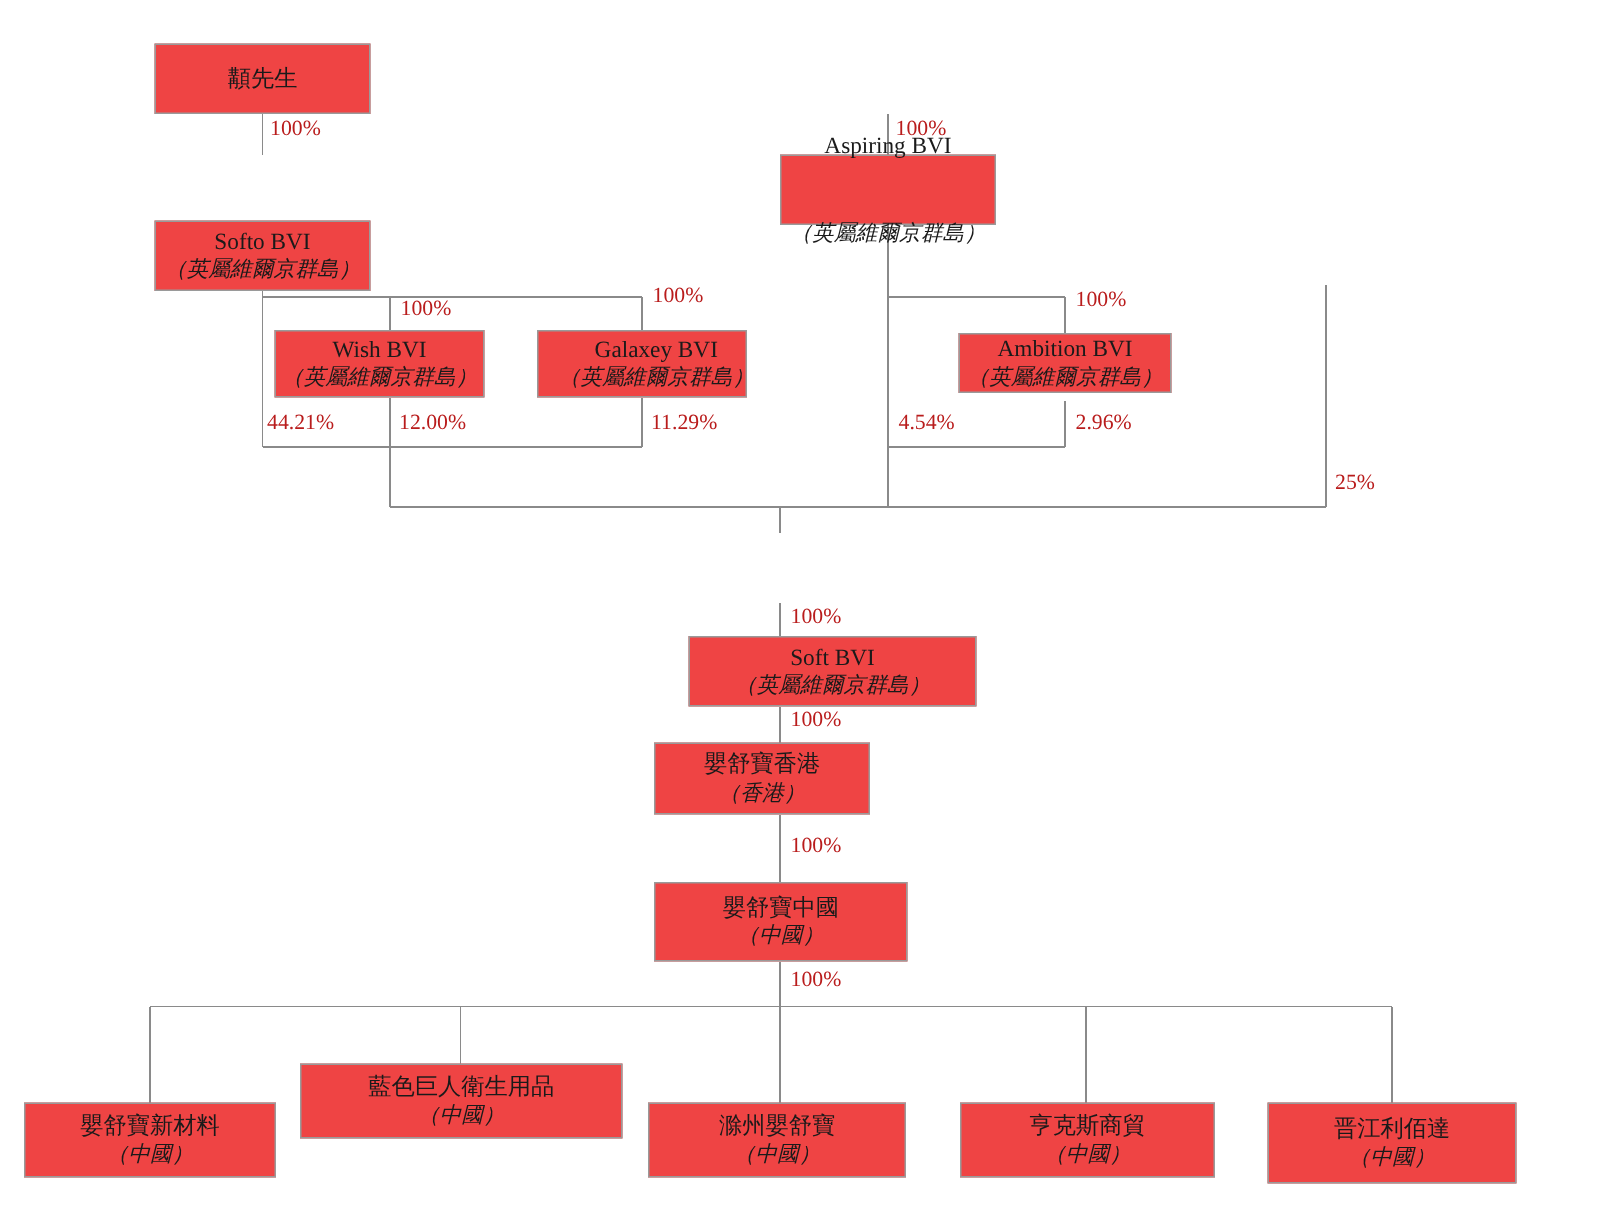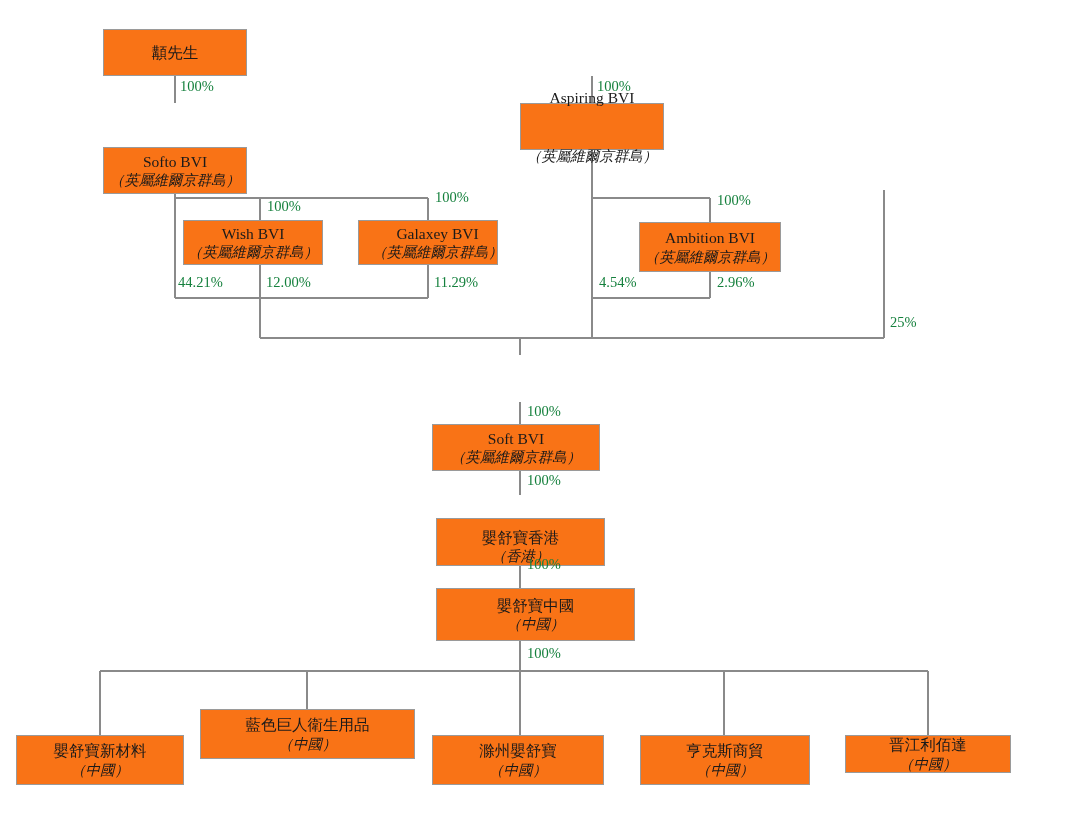--- a/index.html
+++ b/index.html
@@ -30,21 +30,21 @@
   svg.wires line, svg.wires path {
     stroke: #8a8a8a;
     stroke-width: 1.2;
     fill: none;
     shape-rendering: crispEdges;
   }
   .node {
     position: absolute;
     box-sizing: border-box;
     border: 1.2px solid #9a9a9a;
-    background: #f97316;
+    background: #ef4444;
     display: flex;
     flex-direction: column;
     align-items: center;
     justify-content: center;
     text-align: center;
     line-height: 1.25;
   }
   .node .nm {
     font-size: 15.5px;
     white-space: nowrap;
@@ -54,21 +54,21 @@
     font-style: italic;
     white-space: nowrap;
   }
   .node.issuer .nm {
     font-weight: bold;
   }
   .pct {
     position: absolute;
     font-size: 14.5px;
     white-space: nowrap;
-    color: #15803d;
+    color: #b91c1c;
   }
 </style>
 </head>
 <body>
 
 <div id="chart-root">
 
   <svg class="wires" viewBox="0 0 1080 821">
 
     <line x1="175" y1="76" x2="175" y2="103"></line>
@@ -145,37 +145,37 @@
   <div class="node" style="left:183px; top:220px; width:140px; height:45px;">
     <div class="nm">Wish BVI</div>
     <div class="jr">（英屬維爾京群島）</div>
   </div>
 
   <div class="node" style="left:358px; top:220px; width:140px; height:45px;padding-left:19px;">
     <div class="nm">Galaxey BVI</div>
     <div class="jr">（英屬維爾京群島）</div>
   </div>
 
-  <div class="node" style="left:639px; top:222px; width:142px; height:50px;">
+  <div class="node" style="left:639px; top:222px; width:142px; height:40px;">
     <div class="nm">Ambition BVI</div>
     <div class="jr">（英屬維爾京群島）</div>
   </div>
 
 
-  <div class="node" style="left:432px; top:424px; width:168px; height:47px;">
+  <div class="node" style="left:459px; top:424px; width:192px; height:47px;">
     <div class="nm">Soft BVI</div>
     <div class="jr">（英屬維爾京群島）</div>
   </div>
 
-  <div class="node" style="left:436px; top:518px; width:169px; height:48px;justify-content:flex-end;">
+  <div class="node" style="left:436px; top:495px; width:144px; height:48px;">
     <div class="nm">嬰舒寶香港</div>
     <div class="jr">（香港）</div>
   </div>
 
-  <div class="node" style="left:436px; top:588px; width:199px; height:53px;">
+  <div class="node" style="left:436px; top:588px; width:169px; height:53px;">
     <div class="nm">嬰舒寶中國</div>
     <div class="jr">（中國）</div>
   </div>
 
   <div class="node" style="left:16px; top:735px; width:168px; height:50px;">
     <div class="nm">嬰舒寶新材料</div>
     <div class="jr">（中國）</div>
   </div>
 
   <div class="node" style="left:200px; top:709px; width:215px; height:50px;">
@@ -186,21 +186,21 @@
   <div class="node" style="left:432px; top:735px; width:172px; height:50px;">
     <div class="nm">滁州嬰舒寶</div>
     <div class="jr">（中國）</div>
   </div>
 
   <div class="node" style="left:640px; top:735px; width:170px; height:50px;">
     <div class="nm">亨克斯商貿</div>
     <div class="jr">（中國）</div>
   </div>
 
-  <div class="node" style="left:845px; top:735px; width:166px; height:38px;text-align:center;">
+  <div class="node" style="left:845px; top:735px; width:166px; height:54px;text-align:center;">
     <div class="nm">晋江利佰達</div>
     <div class="jr">（中國）</div>
   </div>
 
   <div class="pct" style="left:180px; top:78px;">100%</div>
   <div class="pct" style="left:597px; top:78px;">100%</div>
   <div class="pct" style="left:267px; top:198px;">100%</div>
   <div class="pct" style="left:435px; top:189px;">100%</div>
   <div class="pct" style="left:717px; top:192px;">100%</div>
   <div class="pct" style="left:178px; top:274px;">44.21%</div>

